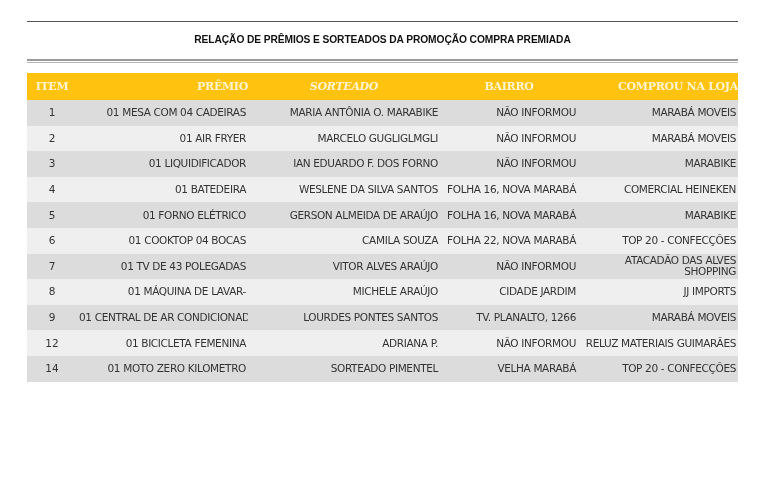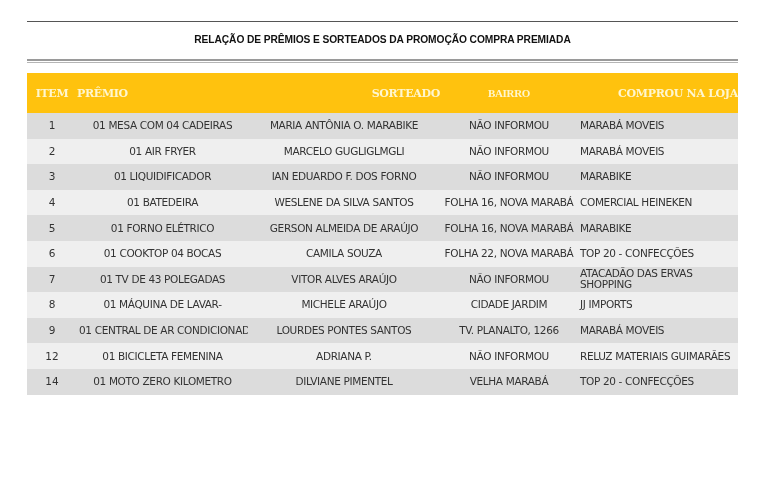--- a/index.html
+++ b/index.html
@@ -7,31 +7,31 @@
            font-family: "DejaVu Sans", sans-serif; }
     .rule-top { position: absolute; left: 27px; top: 21px; width: 711px; height: 1px; background: #555555; }
     .title { position: absolute; left: 27px; top: 33px; width: 711px; text-align: center;
              font-family: "Liberation Sans", sans-serif; font-weight: bold; font-size: 11px;
              color: #111111; letter-spacing: -0.1px; transform: scaleX(0.93); }
     .rule-double { position: absolute; left: 27px; top: 59px; width: 711px; height: 4px;
                    border-top: 2px solid #9a9a9a; border-bottom: 1px solid #b5b5b5; box-sizing: border-box; }
     table { position: absolute; left: 27px; top: 73px; width: 711px; border-collapse: collapse;
             table-layout: fixed; font-family: "DejaVu Sans", sans-serif; font-size: 10.5px; color: #333333; }
     thead th { background: #ffc20e; color: #fff6cf; font-family: "DejaVu Serif", serif; font-weight: bold;
-               font-size: 11px; height: 40px; padding: 0; letter-spacing: -0.3px; }
+               font-size: 11px; height: 27px; padding: 0; letter-spacing: -0.3px; }
     tbody td { height: 25.6px; padding: 0 2px; white-space: nowrap; overflow: hidden; line-height: 11px; }
     tbody tr:nth-child(odd) td { background: #dcdcdc; }
     tbody tr:nth-child(even) td { background: #efefef; }
     .c-item { text-align: center; }
-    .c-premio, .c-sorteado, .c-bairro { text-align: center; }
-    .c-loja { text-align: left; white-space: normal !important; }
+    .c-premio, .c-sorteado, .c-bairro { text-align: right; }
+    .c-loja { text-align: right; white-space: normal !important; }
     th.h-item { text-align: center; }
-    th.h-premio { text-align: left; }
-    th.h-sorteado { text-align: right; }
-    th.h-bairro { text-align: center; font-family: Liberation Serif, serif; }
+    th.h-premio { text-align: right; }
+    th.h-sorteado { text-align: center; font-style: italic; }
+    th.h-bairro { text-align: center; }
     th.h-loja { text-align: right; }
     .narrow { letter-spacing: -0.35px; }
   </style>
 </head>
 <body>
 
 <div class="rule-top"></div>
 <div class="title">RELAÇÃO DE PRÊMIOS E SORTEADOS DA PROMOÇÃO COMPRA PREMIADA</div>
 <div class="rule-double"></div>
 
@@ -93,21 +93,21 @@
       <td class="c-premio narrow">01 COOKTOP 04 BOCAS</td>
       <td class="c-sorteado narrow">CAMILA SOUZA</td>
       <td class="c-bairro narrow">FOLHA 22, NOVA MARABÁ</td>
       <td class="c-loja narrow">TOP 20 - CONFECÇÕES</td>
     </tr>
     <tr>
       <td class="c-item">7</td>
       <td class="c-premio narrow">01 TV DE 43 POLEGADAS</td>
       <td class="c-sorteado narrow">VITOR ALVES ARAÚJO</td>
       <td class="c-bairro narrow">NÃO INFORMOU</td>
-      <td class="c-loja narrow">ATACADÃO DAS ERVAS SHOPPING</td>
+      <td class="c-loja narrow">ATACADÃO DAS ALVES SHOPPING</td>
     </tr>
     <tr>
       <td class="c-item">8</td>
       <td class="c-premio narrow">01 MÁQUINA DE LAVAR-</td>
       <td class="c-sorteado narrow">MICHELE ARAÚJO</td>
       <td class="c-bairro narrow">CIDADE JARDIM</td>
       <td class="c-loja narrow">JJ IMPORTS</td>
     </tr>
     <tr>
       <td class="c-item">9</td>
@@ -119,18 +119,18 @@
     <tr>
       <td class="c-item">12</td>
       <td class="c-premio narrow">01 BICICLETA FEMENINA</td>
       <td class="c-sorteado narrow">ADRIANA P.</td>
       <td class="c-bairro narrow">NÃO INFORMOU</td>
       <td class="c-loja narrow">RELUZ MATERIAIS GUIMARÃES</td>
     </tr>
     <tr>
       <td class="c-item">14</td>
       <td class="c-premio narrow">01 MOTO ZERO KILOMETRO</td>
-      <td class="c-sorteado narrow">DILVIANE PIMENTEL</td>
+      <td class="c-sorteado narrow">SORTEADO PIMENTEL</td>
       <td class="c-bairro narrow">VELHA MARABÁ</td>
       <td class="c-loja narrow">TOP 20 - CONFECÇÕES</td>
     </tr>
   </tbody>
 </table>
 
 </body></html>

